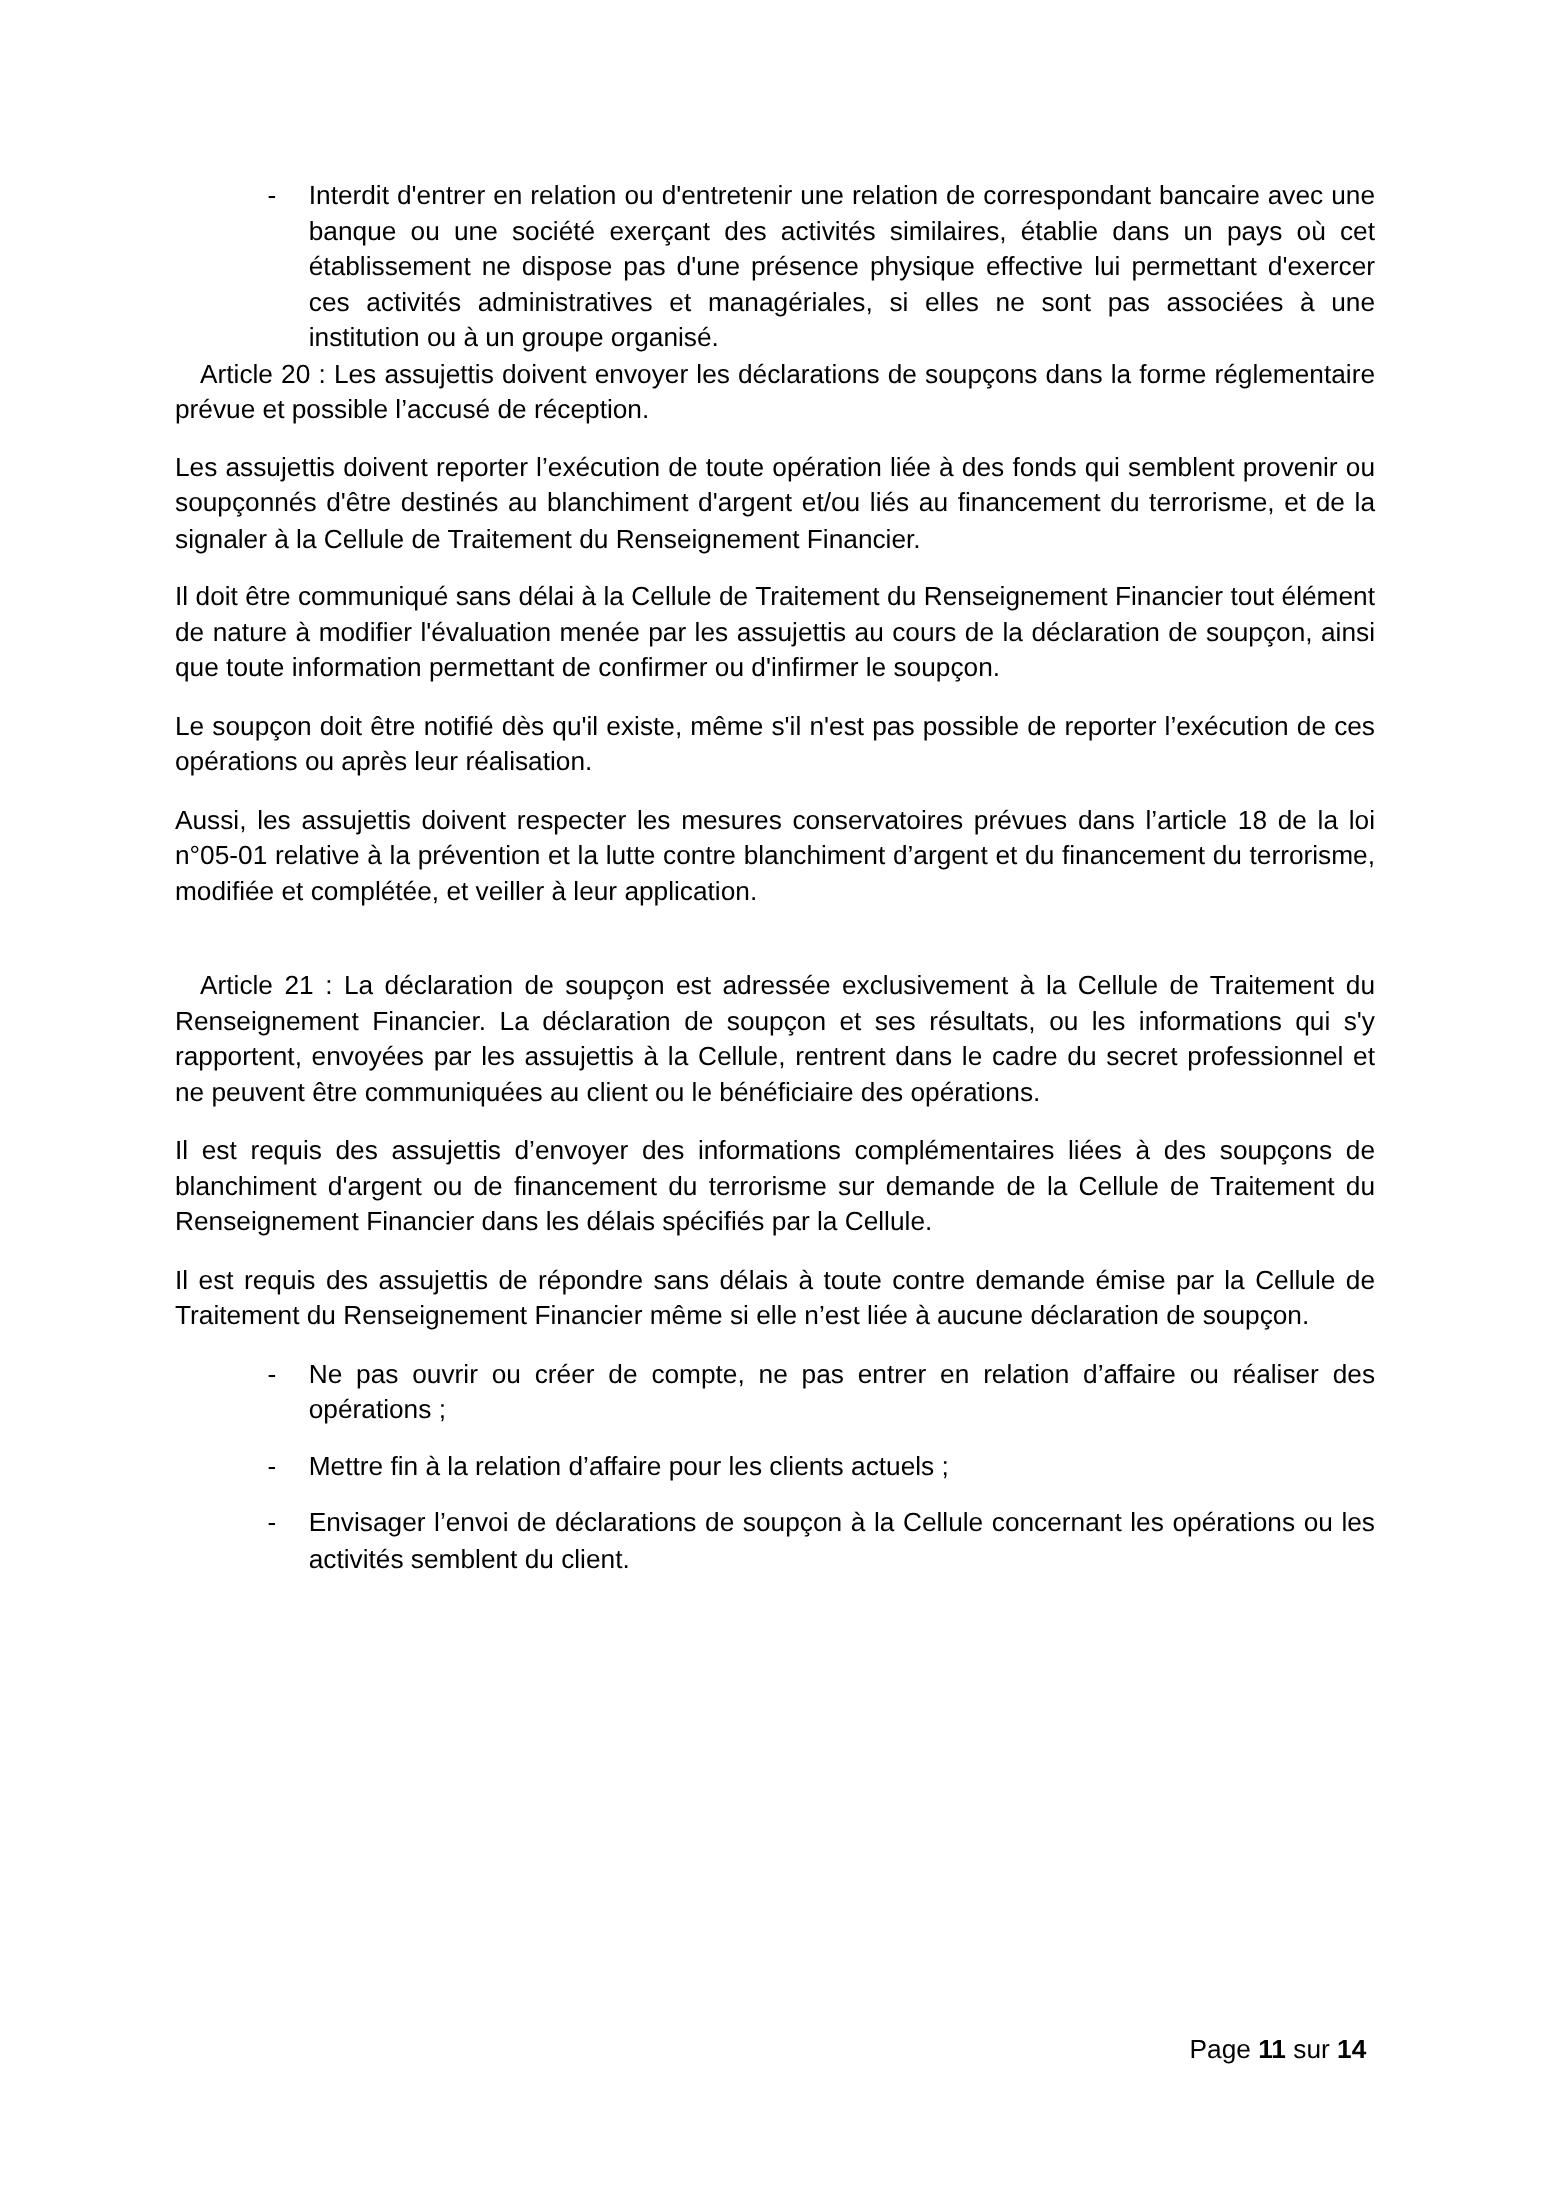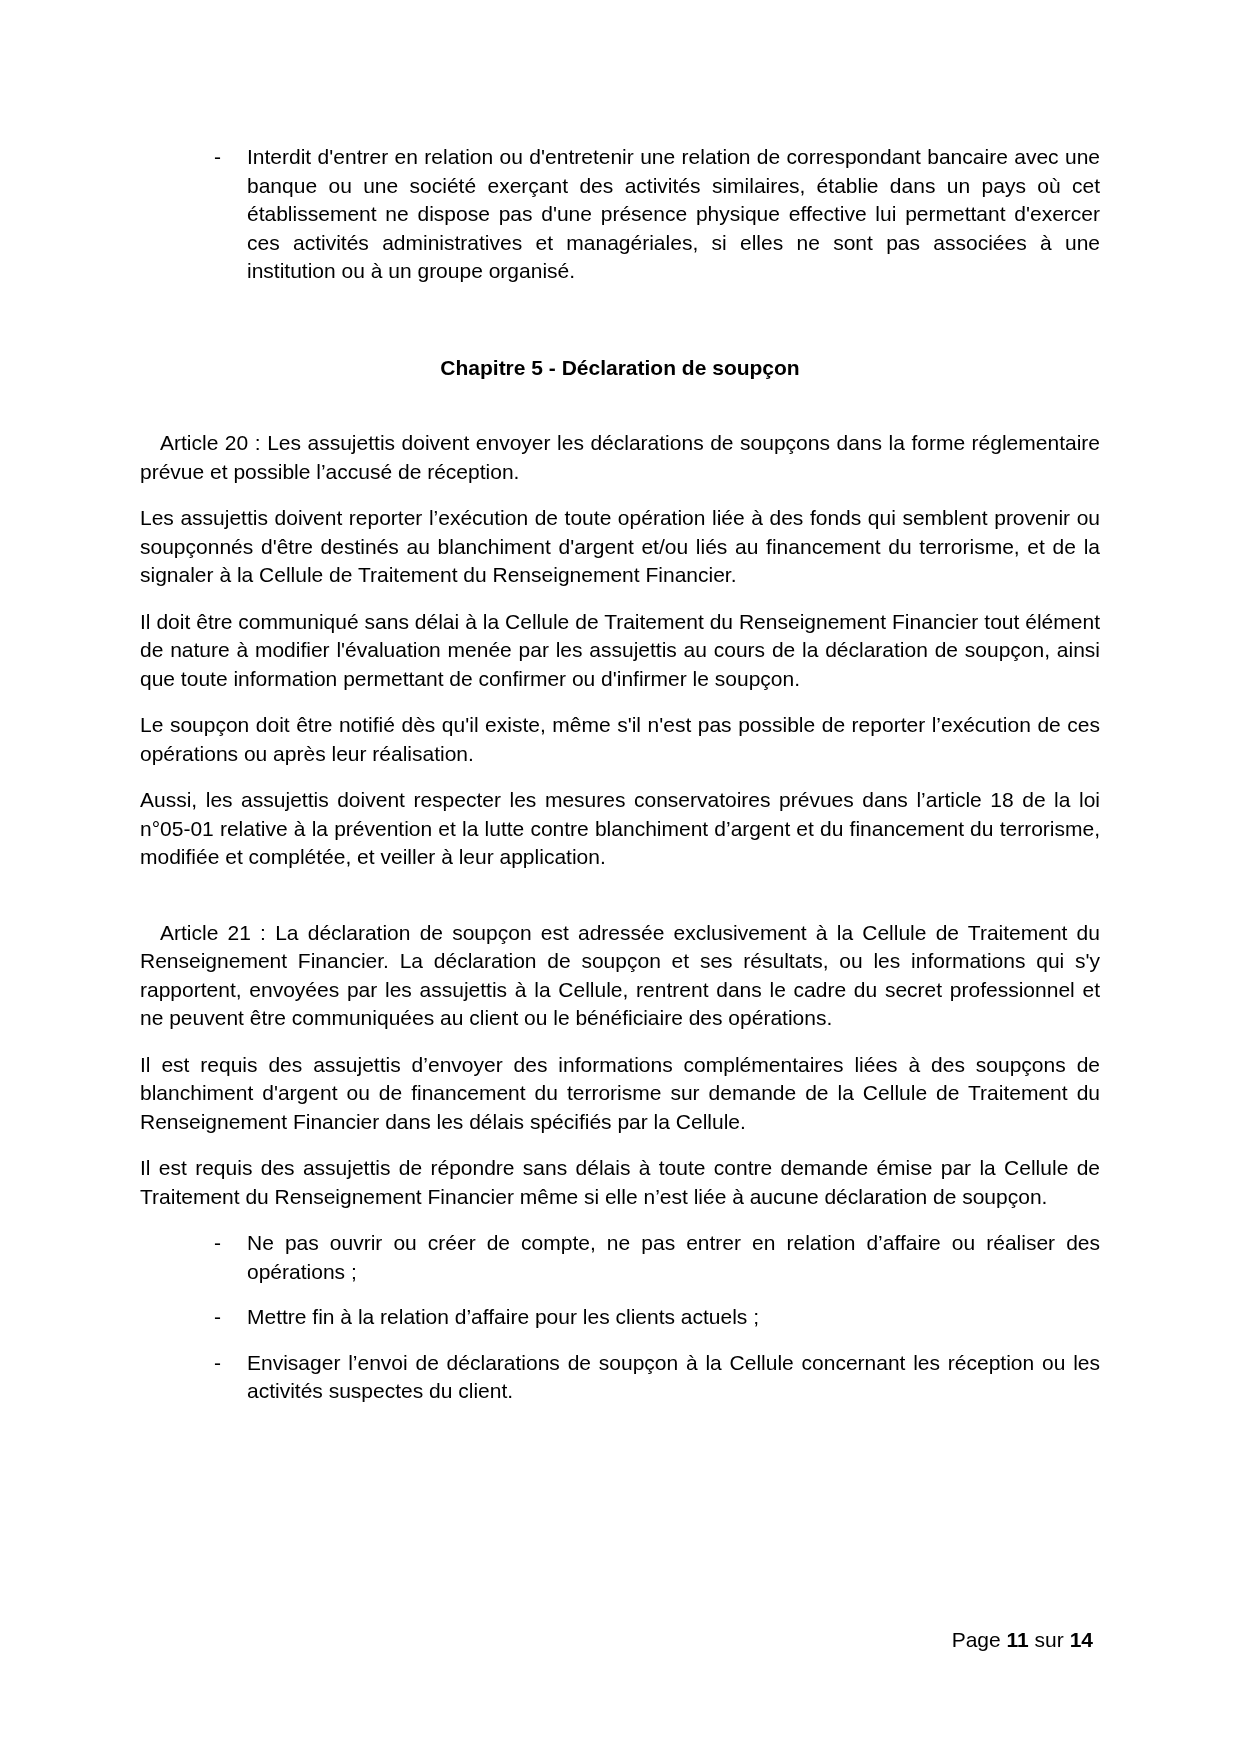--- a/index.html
+++ b/index.html
@@ -69,21 +69,20 @@
 </head>
 <body>
 
 <div class="page">
 
   <div class="hang-item intro-item">
     <span class="marker">-</span>
     <span>Interdit d'entrer en relation ou d'entretenir une relation de correspondant bancaire avec une banque ou une société exerçant des activités similaires, établie dans un pays où cet établissement ne dispose pas d'une présence physique effective lui permettant d'exercer ces activités administratives et managériales, si elles ne sont pas associées à une institution ou à un groupe organisé.</span>
   </div>
 
-  <div class="chapter-heading">Chapitre 5 - Déclaration de soupçon</div>
 
   <p class="para">
     <span class="article-label">Article 20 :</span>
     <span>Les assujettis doivent envoyer les déclarations de soupçons dans la forme réglementaire prévue et possible l’accusé de réception.</span>
   </p>
   <p class="para">Les assujettis doivent reporter l’exécution de toute opération liée à des fonds qui semblent provenir ou soupçonnés d'être destinés au blanchiment d'argent et/ou liés au financement du terrorisme, et de la signaler à la Cellule de Traitement du Renseignement Financier.</p>
   <p class="para">Il doit être communiqué sans délai à la Cellule de Traitement du Renseignement Financier tout élément de nature à modifier l'évaluation menée par les assujettis au cours de la déclaration de soupçon, ainsi que toute information permettant de confirmer ou d'infirmer le soupçon.</p>
   <p class="para">Le soupçon doit être notifié dès qu'il existe, même s'il n'est pas possible de reporter l’exécution de ces opérations ou après leur réalisation.</p>
   <p class="para">Aussi, les assujettis doivent respecter les mesures conservatoires prévues dans l’article 18 de la loi n°05-01 relative à la prévention et la lutte contre blanchiment d’argent et du financement du terrorisme, modifiée et complétée, et veiller à leur application.</p>
 
@@ -99,21 +98,21 @@
     <div class="hang-item">
       <span class="marker">-</span>
       <span>Ne pas ouvrir ou créer de compte, ne pas entrer en relation d’affaire ou réaliser des opérations ;</span>
     </div>
     <div class="hang-item">
       <span class="marker">-</span>
       <span>Mettre fin à la relation d’affaire pour les clients actuels ;</span>
     </div>
     <div class="hang-item">
       <span class="marker">-</span>
-      <span>Envisager l’envoi de déclarations de soupçon à la Cellule concernant les réception ou les activités suspectes du client.</span>
+      <span>Envisager l’envoi de déclarations de soupçon à la Cellule concernant les opérations ou les activités semblent du client.</span>
     </div>
   </div>
 
   <div class="footer">
     <span>Page</span>
     <b>11</b>
     <span>sur</span>
     <b>14</b>
   </div>
 

